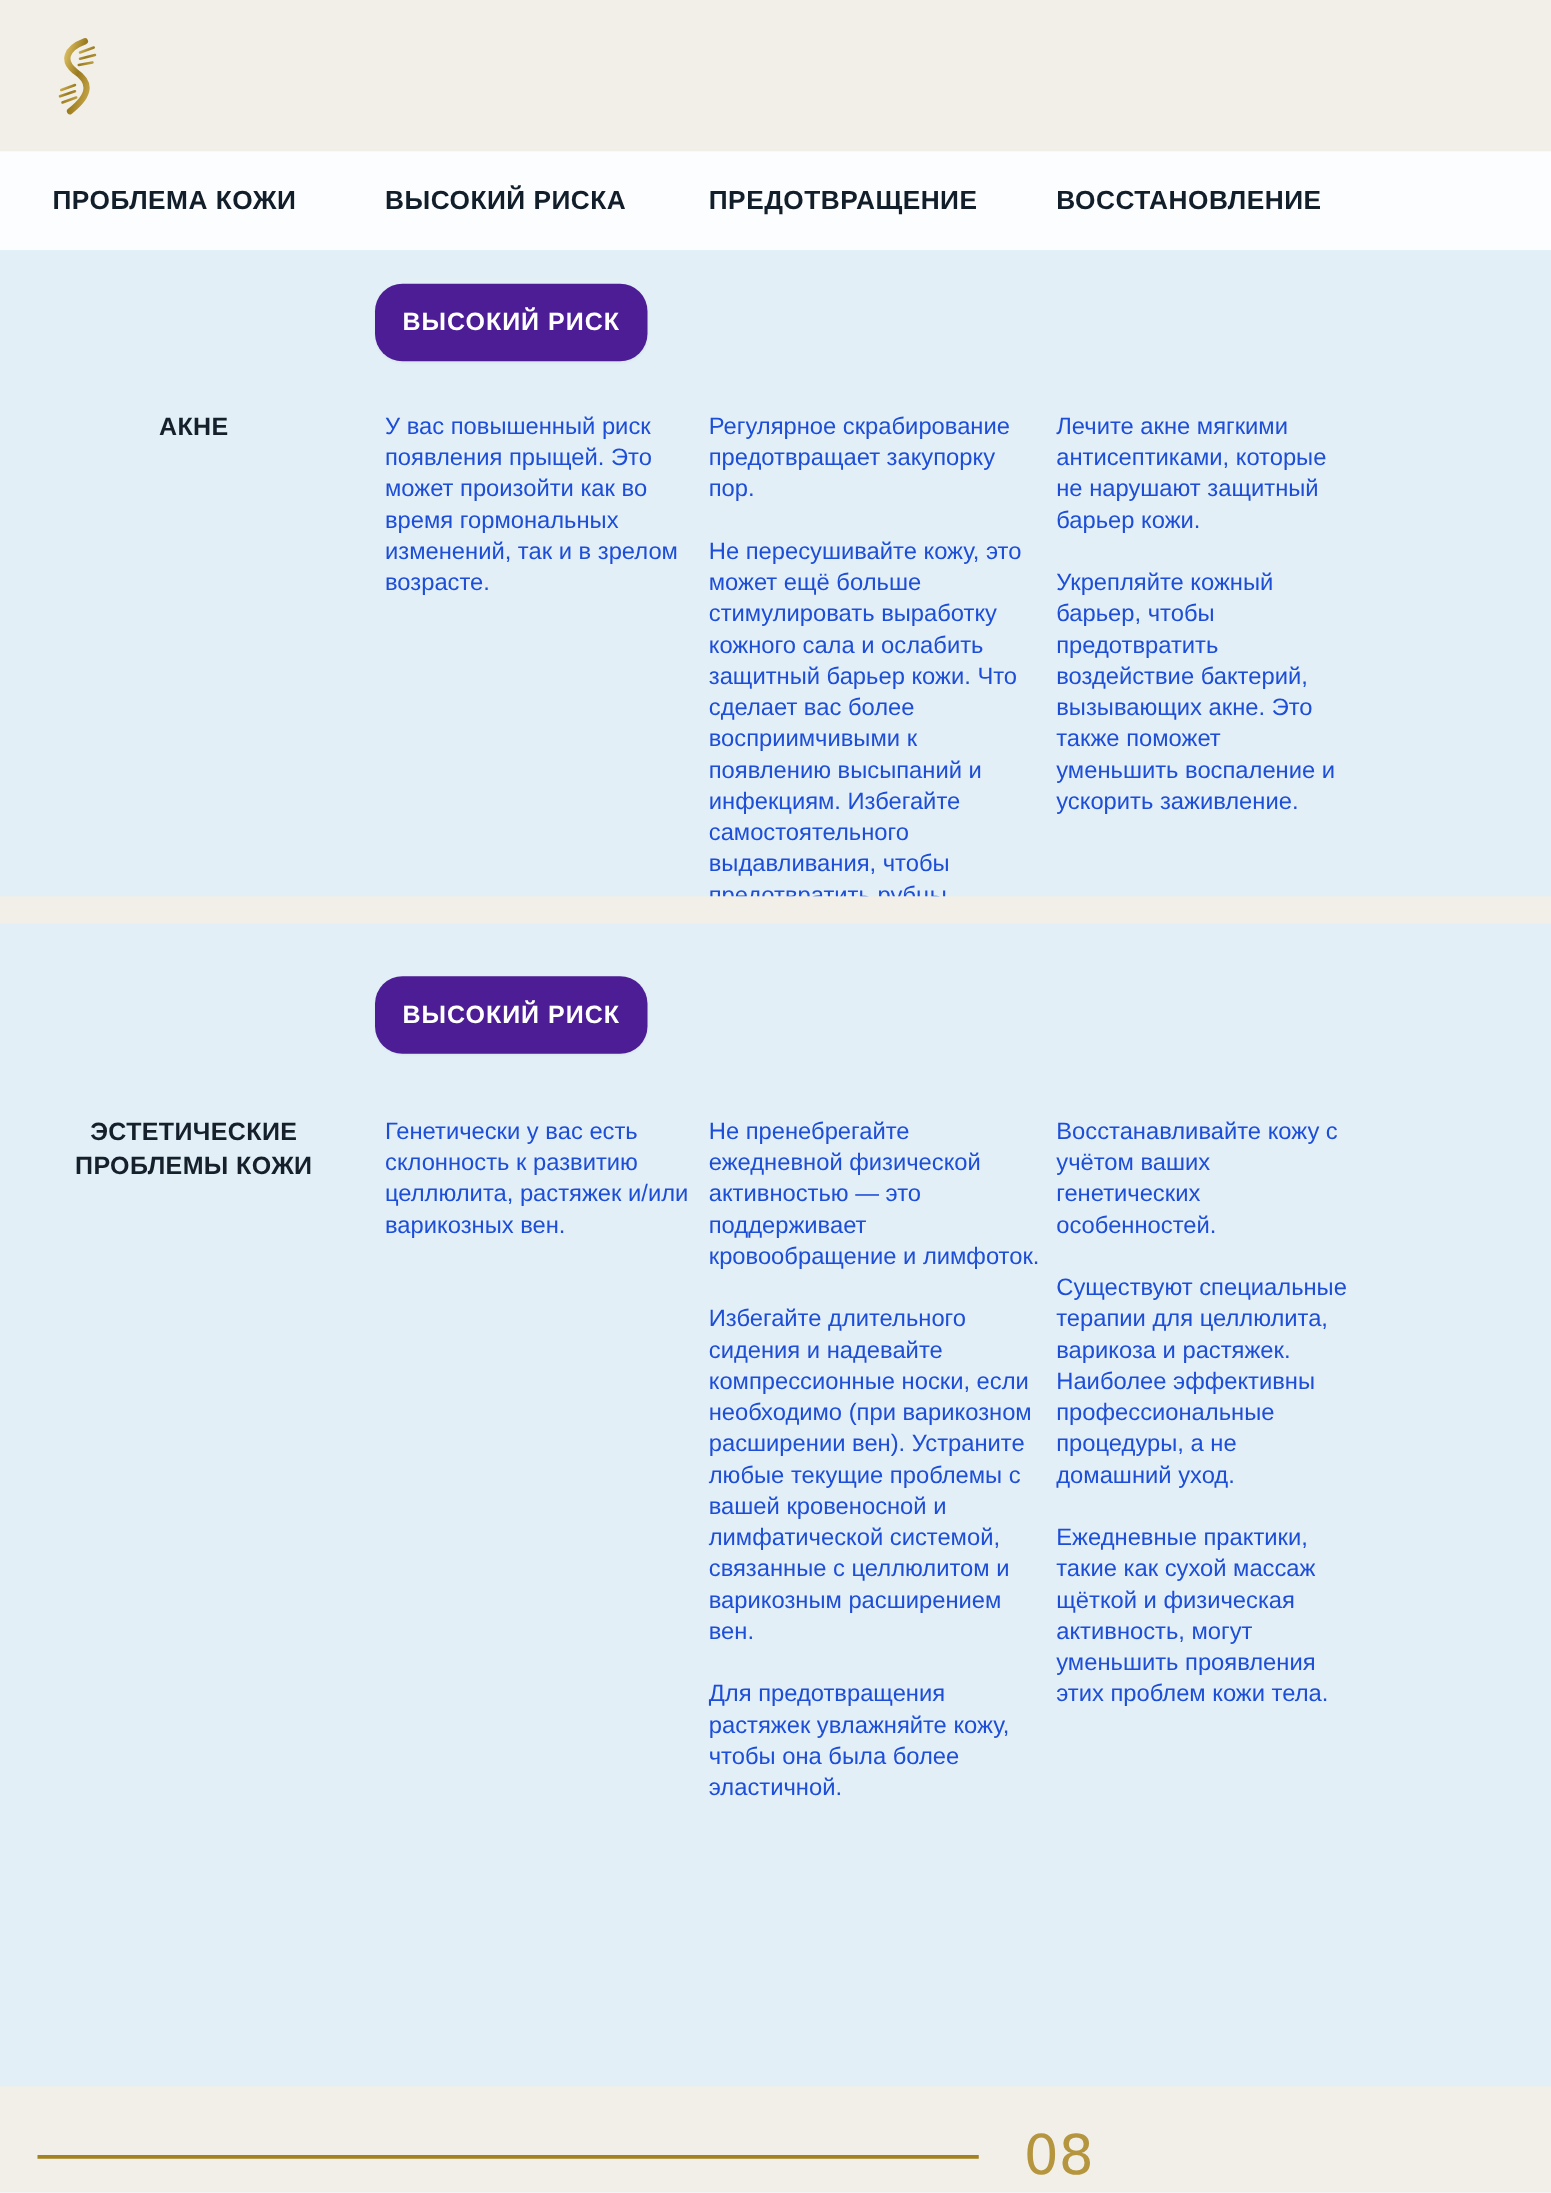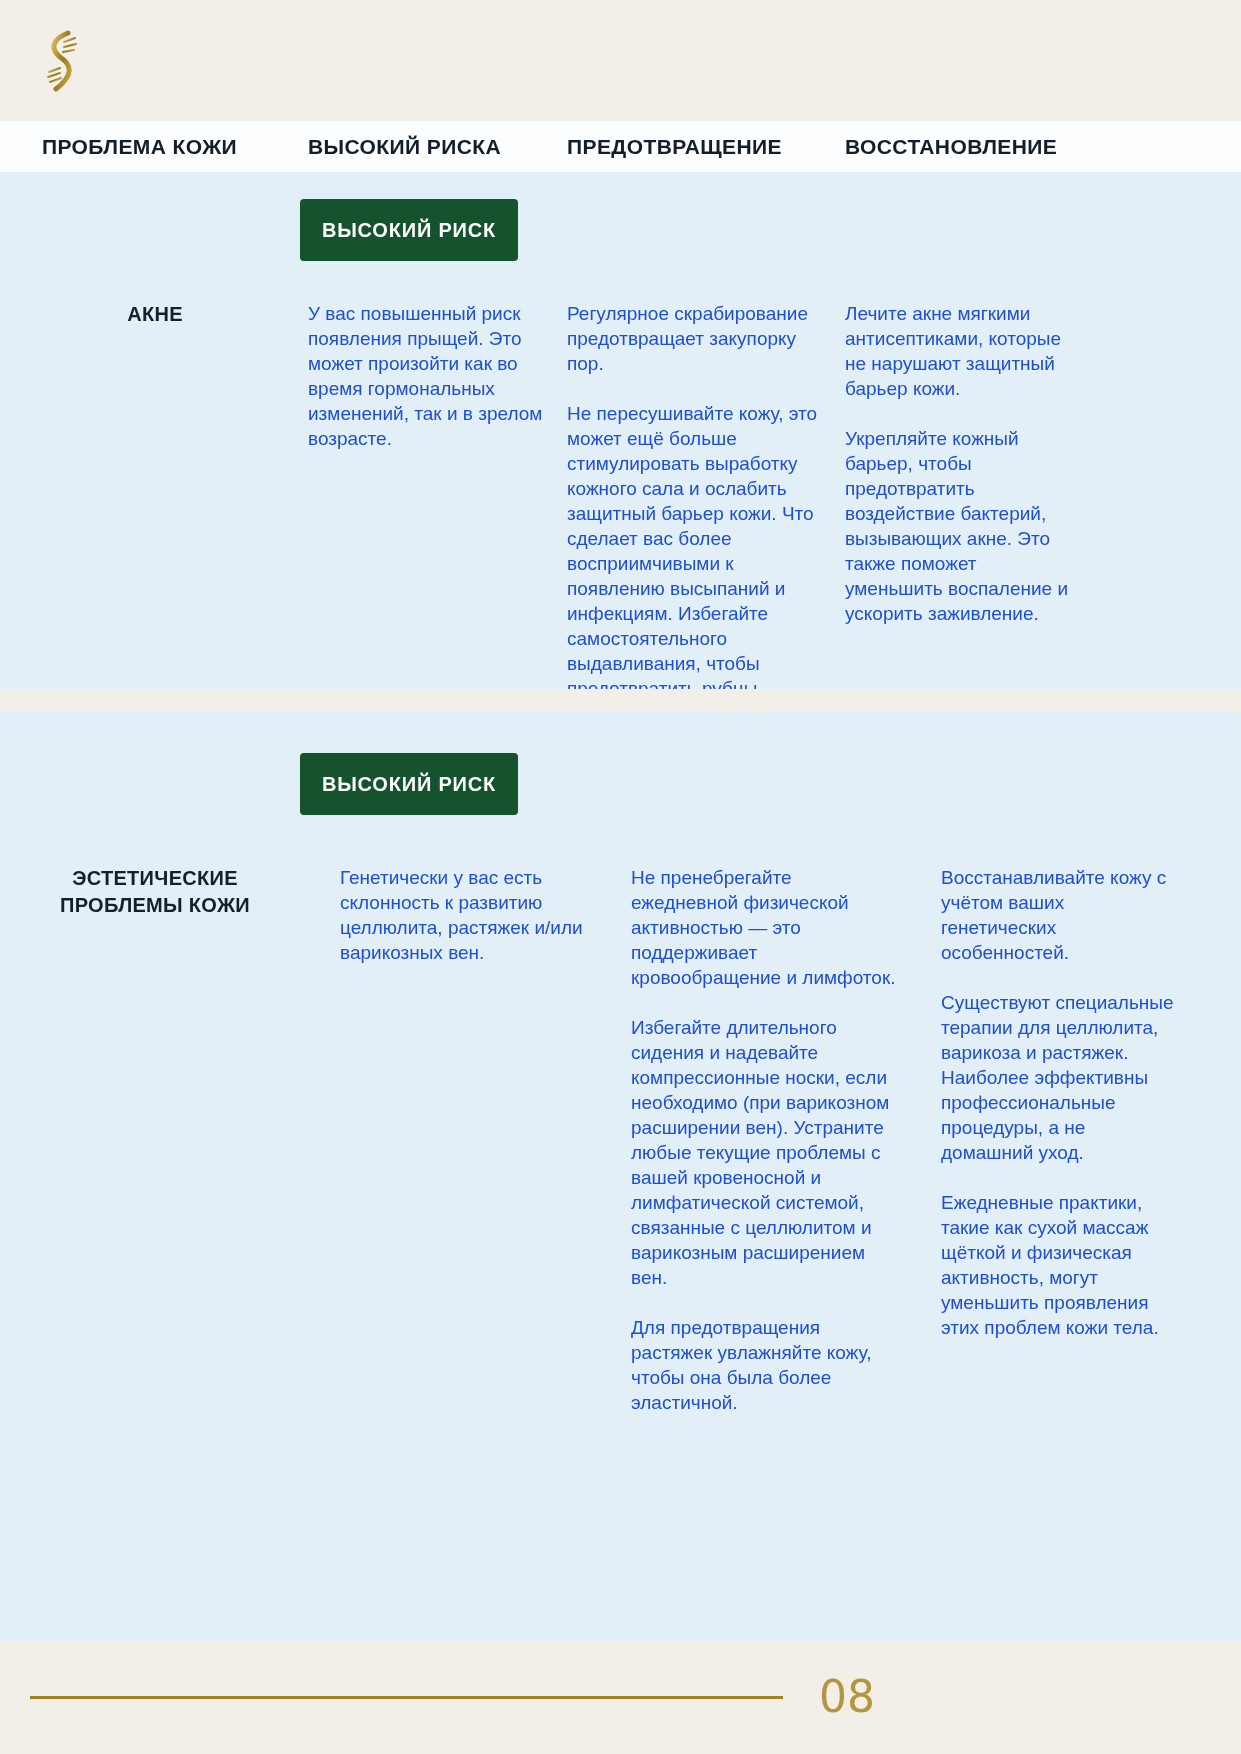--- a/index.html
+++ b/index.html
@@ -15,21 +15,21 @@
     overflow: hidden;
     position: relative;
   }
 
   
   .top { height: 121px; position: relative; }
   .logo { position: absolute; left: 44px; top: 30px; width: 36px; height: 62px; }
 
   
   .thead {
-    height: 51px;
+    height: 79px;
     background: #fbfdfe;
     display: grid;
     grid-template-columns: 266px 259px 278px auto;
     align-items: center;
     padding-left: 42px;
   }
   .th {
     font-size: 21px;
     font-weight: 700;
     color: #121e2a;
@@ -43,41 +43,41 @@
     overflow: hidden;
   }
   .band-1 { height: 517px; padding-top: 27px; }
   .band-2 { height: 930px; padding-top: 42px; }
   .gap { height: 22px; }
 
   .badge {
     width: 218px;
     height: 62px;
     margin-left: 300px;
-    background: #14532d;
-    border-radius: 4px;
+    background: #4c1d95;
+    border-radius: 22px;
     display: flex;
     align-items: center;
     justify-content: center;
     box-shadow: 0 1px 2px rgba(0,0,0,0.04);
   }
   .badge span {
     color: #ffffff;
     font-size: 20px;
     font-weight: 700;
     letter-spacing: 0.8px;
   }
 
   .row {
     display: grid;
     grid-template-columns: 266px 259px 278px 245px;
     padding-left: 42px;
     margin-top: 40px;
   }
-  .band-2 .row { margin-top: 50px; gap: 32px; }
+  .band-2 .row { margin-top: 50px; }
 
   .problem-title {
     margin: 0;
     padding-right: 40px;
     font-size: 20px;
     font-weight: 700;
     line-height: 27px;
     letter-spacing: 0.3px;
     color: #15202c;
     text-align: center;

